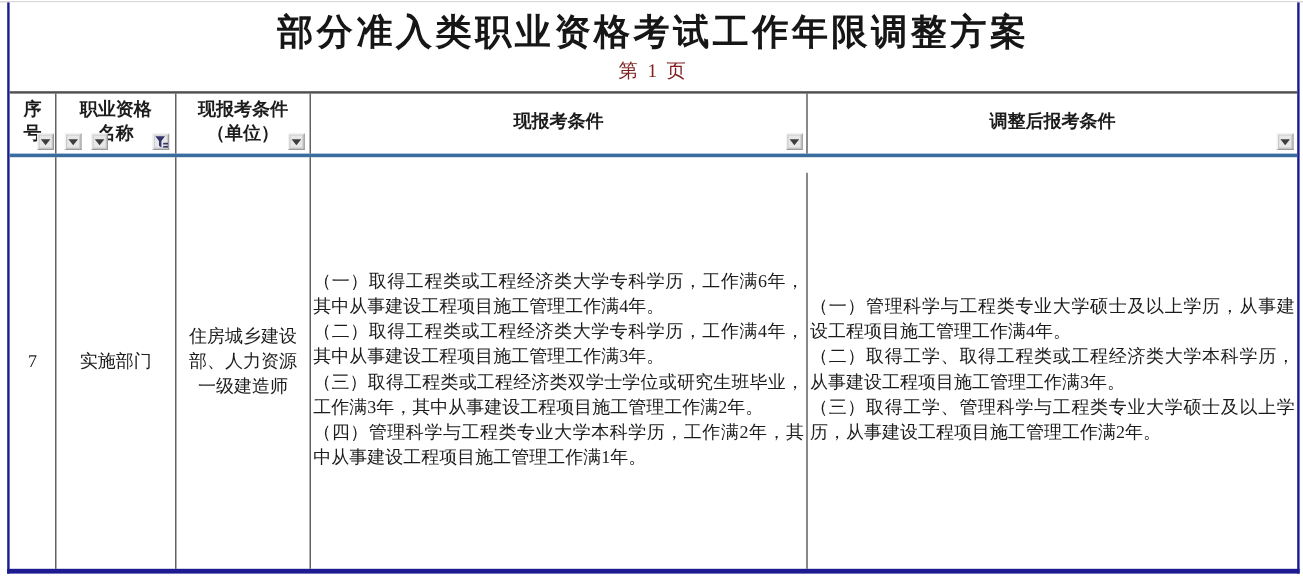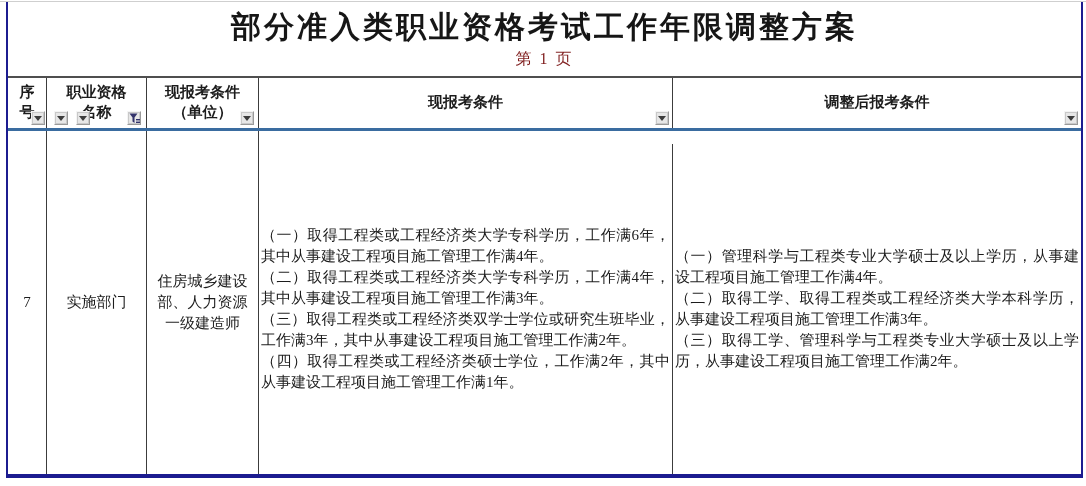--- a/index.html
+++ b/index.html
@@ -140,21 +140,21 @@
       </div>
       <div class="bcell c3" style="white-space:pre-line;">
         <span>住房城乡建设
 部、人力资源
 一级建造师</span>
       </div>
       <div class="bcell cond c4">
           <div class="para">（一）取得工程类或工程经济类大学专科学历，工作满6年，其中从事建设工程项目施工管理工作满4年。</div>
           <div class="para">（二）取得工程类或工程经济类大学专科学历，工作满4年，其中从事建设工程项目施工管理工作满3年。</div>
           <div class="para">（三）取得工程类或工程经济类双学士学位或研究生班毕业，工作满3年，其中从事建设工程项目施工管理工作满2年。</div>
-          <div class="para">（四）取得工程类或工程经济类硕士学位，工作满2年，其中从事建设工程项目施工管理工作满1年。</div>
+          <div class="para">（四）管理科学与工程类专业大学本科学历，工作满2年，其中从事建设工程项目施工管理工作满1年。</div>
         </div>
       <div class="bcell cond c5">
           <div class="para">（一）管理科学与工程类专业大学硕士及以上学历，从事建设工程项目施工管理工作满4年。</div>
           <div class="para">（二）取得工学、取得工程类或工程经济类大学本科学历，从事建设工程项目施工管理工作满3年。</div>
           <div class="para">（三）取得工学、管理科学与工程类专业大学硕士及以上学历，从事建设工程项目施工管理工作满2年。</div>
         </div>
     </div>
 
   </div>
 </div>

